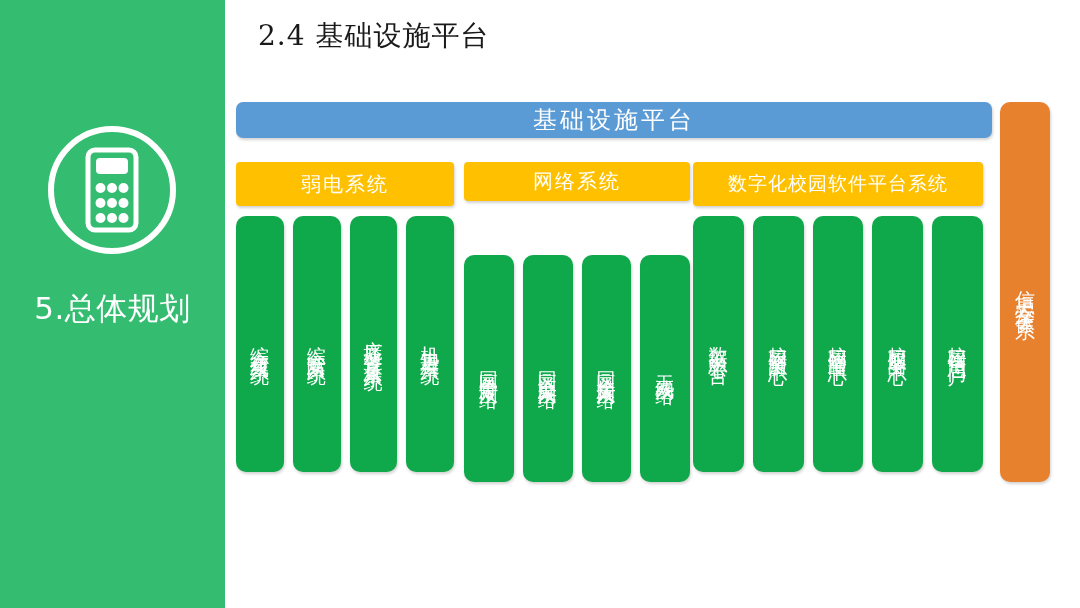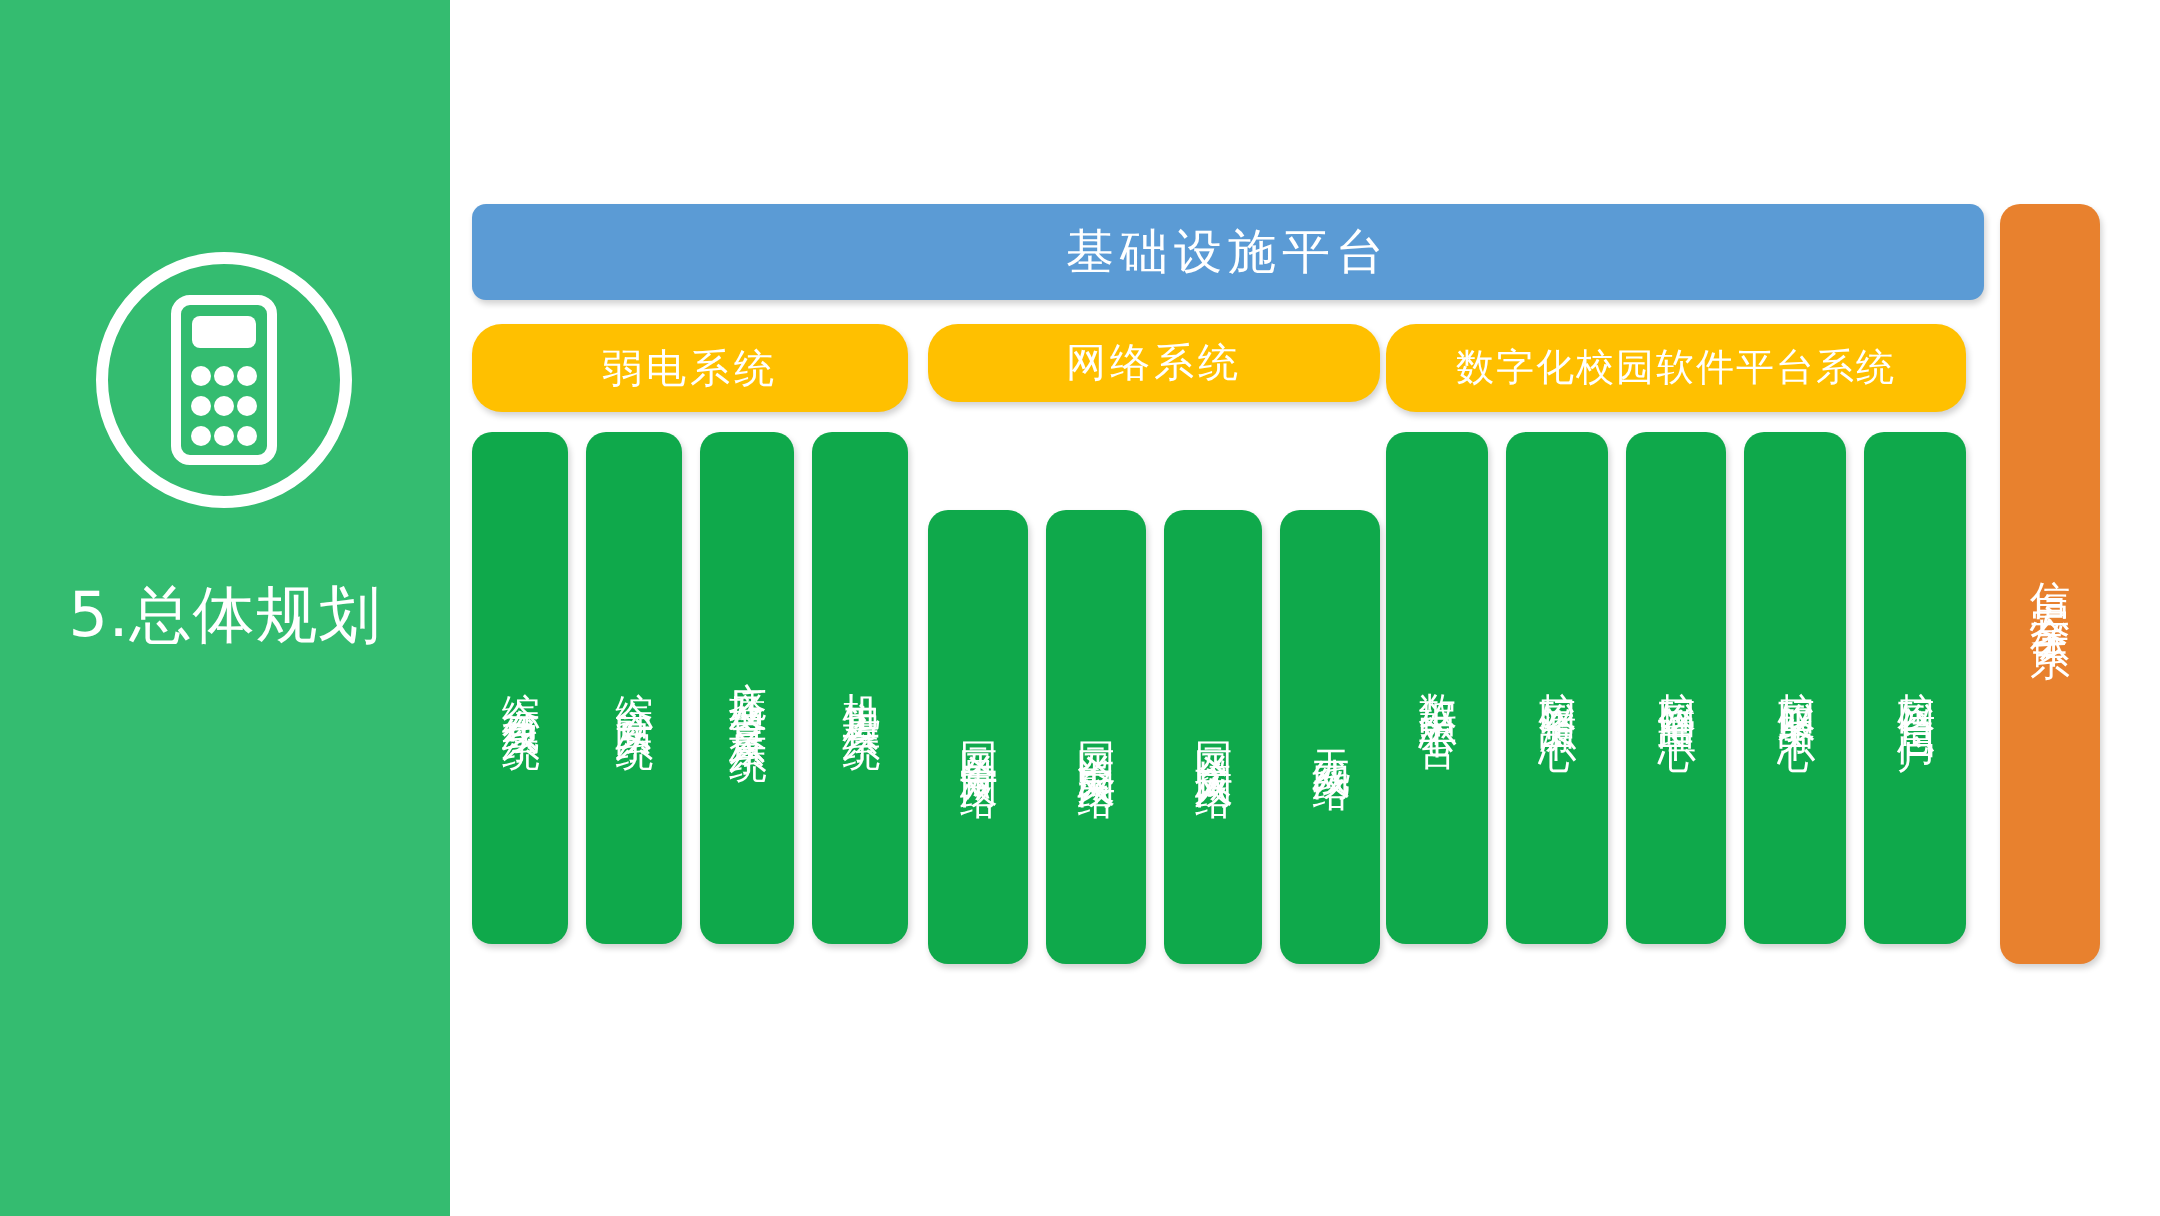--- a/index.html
+++ b/index.html
@@ -31,36 +31,36 @@
     position:absolute;left:258px;top:18px;
     color:#1a1a1a;font-size:28px;line-height:36px;letter-spacing:1px;
     font-family:"DejaVu Serif","Liberation Serif",serif;
     white-space:nowrap;
   }
 
   
   .diagram{position:absolute;left:236px;top:102px;width:814px;height:380px;}
 
   .bar-top{
-    position:absolute;left:0;top:0;width:756px;height:48px;
+    position:absolute;left:0;top:0;width:756px;height:36px;
     background:#5b9bd5;border-radius:7px;
     display:flex;align-items:center;justify-content:center;
     color:#fff;font-size:24px;letter-spacing:3px;
     font-family:"DejaVu Serif","Liberation Serif",serif;
     box-shadow:1px 2px 3px rgba(0,0,0,.18);
   }
 
   .groups{position:absolute;left:0;top:60px;width:756px;height:320px;display:flex;}
   .group{display:flex;flex-direction:column;}
   .group.g1{width:218px;}
   .group.g2{width:226px;margin-left:10px;gap:44px;}
   .group.g3{width:290px;margin-left:3px;}
 
   .bar-cat{
-    height:44px;border-radius:15px;background:#ffc000;
+    height:44px;border-radius:4px;background:#ffc000;
     display:flex;align-items:center;justify-content:center;
     color:#ffffff;font-size:20px;letter-spacing:2px;
     font-family:"DejaVu Serif","Liberation Serif",serif;
     box-shadow:1px 2px 3px rgba(0,0,0,.18);
     white-space:nowrap;
   }
   .group.g3 .bar-cat{font-size:19px;letter-spacing:1px;}
 
   .cols{display:flex;margin-top:10px;height:256px;}
   .col{
@@ -103,20 +103,21 @@
         <circle cx="68" cy="81" r="5.0" fill="#ffffff"></circle>
         <circle cx="79.5" cy="81" r="5.0" fill="#ffffff"></circle>
         <circle cx="56.5" cy="96" r="5.0" fill="#ffffff"></circle>
         <circle cx="68" cy="96" r="5.0" fill="#ffffff"></circle>
         <circle cx="79.5" cy="96" r="5.0" fill="#ffffff"></circle>
       </svg>
     </div>
     <div class="sidebar-title">5.总体规划</div>
   </div>
 
+  <div class="slide-title">2.4 基础设施平台</div>
 
   <div class="diagram">
 
     <div class="bar-top">基础设施平台</div>
 
     <div class="groups">
 
       <div class="group g1">
         <div class="bar-cat">弱电系统</div>
         <div class="cols">

